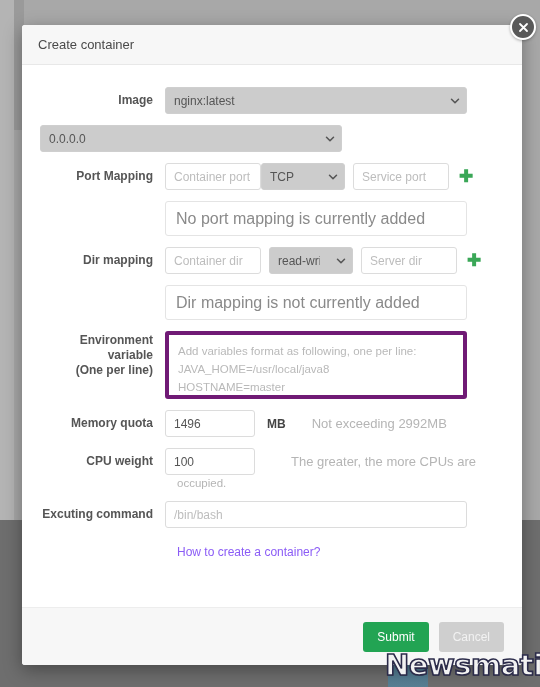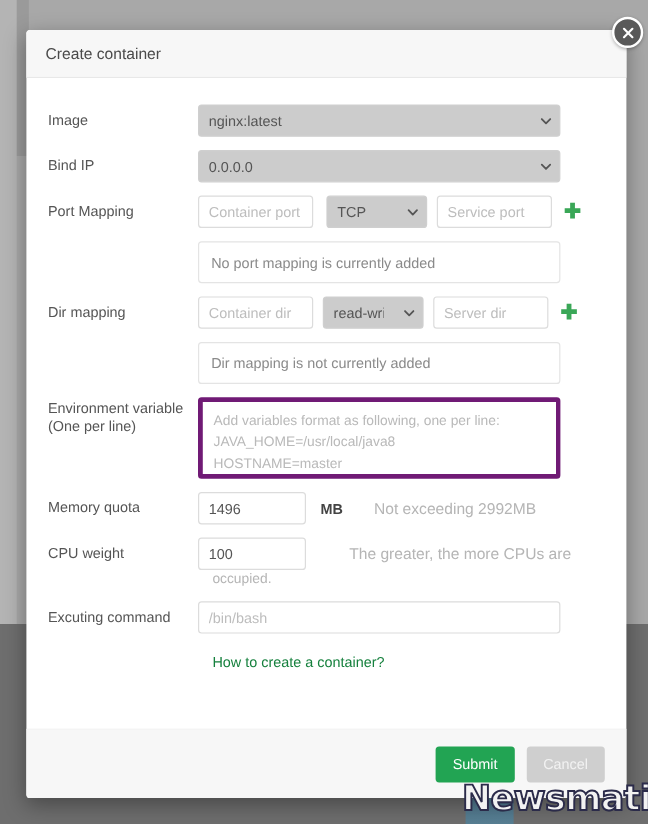--- a/index.html
+++ b/index.html
@@ -87,26 +87,27 @@
 
   
   .row {
     display: flex;
     align-items: flex-start;
     margin-bottom: 11px;
   }
   .row-label {
     width: 125px;
     flex: 0 0 125px;
-    text-align: left;
+    text-align: right;
     padding-right: 12px;
     padding-top: 6px;
     font-size: 12px;
     color: #555;
     line-height: 15px;
+    font-weight: bold;
   }
   .row-label.two-line { padding-top: 2px; }
   .row-ctl { flex: 1; display: flex; align-items: center; }
 
   
   .txt {
     height: 27px;
     border: 1px solid #dcdcdc;
     border-radius: 3px;
     background: #fff;
@@ -145,21 +146,21 @@
   .sel-wrap.mid select.sel  { width: 84px; }
 
   .notice-box {
     width: 302px;
     height: 35px;
     border: 1px solid #e4e4e4;
     border-radius: 3px;
     background: #fff;
     display: flex; align-items: center;
     padding: 0 10px;
-    font-size: 12px;
+    font-size: 16px;
     color: #8a8a8a;
   }
 
   .plus {
     margin-left: 10px;
     color: #3aa757;
     font-size: 17px;
     line-height: 1;
     cursor: pointer;
     user-select: none;
@@ -200,21 +201,21 @@
   .cpu-below {
     margin-left: 137px;
     font-size: 11.5px;
     color: #b5b5b5;
     margin-bottom: 12px;
   }
 
   .helplink {
     margin-left: 137px;
     font-size: 12px;
-    color: #15803d;
+    color: #8b5cf6;
     text-decoration: none;
     cursor: pointer;
     display: inline-block;
     margin-top: 6px;
   }
 
   
   .modal-footer {
     height: 58px;
     background: #f7f7f7;
@@ -290,39 +291,38 @@
             </select>
             <svg class="caret" viewBox="0 0 10 10">
               <path d="M1.5 3.2 L5 6.8 L8.5 3.2" stroke="#555" stroke-width="1.5" fill="none" stroke-linecap="round" stroke-linejoin="round"></path>
             </svg>
           </span>
         </div>
       </div>
 
       
       <div class="row">
-        <div class="row-label">Bind IP</div>
         <div class="row-ctl">
           <span class="sel-wrap full">
             <select class="sel">
               <option>0.0.0.0</option>
             </select>
             <svg class="caret" viewBox="0 0 10 10">
               <path d="M1.5 3.2 L5 6.8 L8.5 3.2" stroke="#555" stroke-width="1.5" fill="none" stroke-linecap="round" stroke-linejoin="round"></path>
             </svg>
           </span>
         </div>
       </div>
 
       
       <div class="row">
         <div class="row-label">Port Mapping</div>
         <div class="row-ctl">
           <input class="txt small" type="text" placeholder="Container port" style="">
-          <span class="sel-wrap mid" style="margin-left:11px">
+          <span class="sel-wrap mid" style="margin-left:0">
             <select class="sel">
               <option>TCP</option>
             </select>
             <svg class="caret" viewBox="0 0 10 10">
               <path d="M1.5 3.2 L5 6.8 L8.5 3.2" stroke="#555" stroke-width="1.5" fill="none" stroke-linecap="round" stroke-linejoin="round"></path>
             </svg>
           </span>
           <input class="txt small" style="margin-left: 8px;" type="text" placeholder="Service port">
           <span class="plus">✚</span>
         </div>

